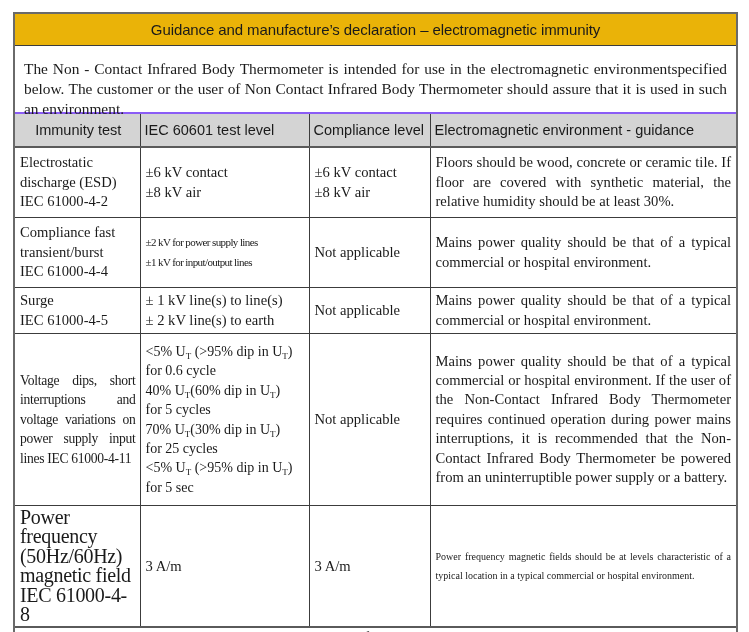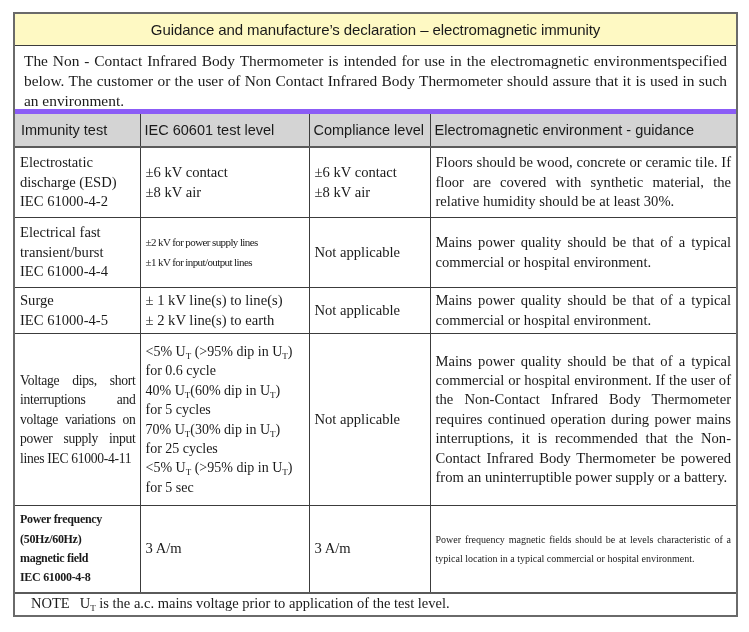--- a/index.html
+++ b/index.html
@@ -17,39 +17,39 @@
     }
     .doc {
       position: absolute;
       left: 13px;
       top: 12px;
       width: 725px;
       border: 2px solid #6a6a6a;
       box-sizing: border-box;
     }
     .title-row {
-      background: #fef9c3;
+      background: #eab308;
       height: 31px;
       border-bottom: 1px solid #3c3c3c;
       display: flex;
       align-items: center;
       justify-content: center;
       font-family: "Liberation Sans", sans-serif;
       font-size: 15px;
       letter-spacing: -0.1px;
     }
     .intro {
-      padding: 5px 9px 4px 9px;
+      padding: 13px 9px 4px 9px;
       font-family: "Liberation Serif", serif;
       font-size: 15.4px;
       line-height: 20px;
       text-align: justify;
       height: 68px;
       box-sizing: border-box;
-      border-bottom: 5px solid #8b5cf6;
+      border-bottom: 2px solid #8b5cf6;
     }
     table {
       border-collapse: collapse;
       width: 100%;
       table-layout: fixed;
     }
     col.c1 { width: 125px; }
     col.c2 { width: 169px; }
     col.c3 { width: 121px; }
     col.c4 { width: 306px; }
@@ -59,21 +59,21 @@
       font-weight: normal;
       font-size: 14.5px;
       height: 32px;
       border-right: 1px solid #3c3c3c;
       border-bottom: 2px solid #5a5a5a;
       padding: 0 4px;
       text-align: left;
       white-space: nowrap;
     }
     th:last-child { border-right: none; }
-    th.left { text-align: left; padding-left: 6px; }
+    th.left { text-align: center; padding-left: 6px; }
     td {
       border-right: 1px solid #3c3c3c;
       border-bottom: 1px solid #3c3c3c;
       vertical-align: middle;
       padding: 2px 4px 2px 5px;
       font-family: "Liberation Serif", serif;
       font-size: 14.6px;
       line-height: 19.4px;
     }
     td:last-child { border-right: none; }
@@ -135,21 +135,21 @@
         </td>
         <td>
           <span class="line">±6 kV contact</span>
           <span class="line">±8 kV air</span>
         </td>
         <td class="guid">Floors should be wood, concrete or ceramic tile. If floor are covered with synthetic material, the relative humidity should be at least 30%.</td>
       </tr>
 
       <tr class="r-eft">
         <td>
-          <span class="line">Electrical fast</span>
+          <span class="line">Compliance fast</span>
           <span class="line">transient/burst</span>
           <span class="line">IEC 61000-4-4</span>
         </td>
         <td class="narrow">
           <span class="line">±2 kV for power supply lines</span>
           <span class="line">±1 kV for input/output lines</span>
         </td>
         <td>Not applicable</td>
         <td class="guid">Mains power quality should be that of a typical commercial or hospital environment.</td>
       </tr>
@@ -177,21 +177,21 @@
             <span class="line">70% U<sub>T</sub>(30% dip in U<sub>T</sub>)</span>
             <span class="line">for 25 cycles</span>
             <span class="line">&lt;5% U<sub>T</sub> (&gt;95% dip in U<sub>T</sub>)</span>
             <span class="line">for 5 sec</span>
           </td>
         <td>Not applicable</td>
         <td class="guid">Mains power quality should be that of a typical commercial or hospital environment. If the user of the Non-Contact Infrared Body Thermometer requires continued operation during power mains interruptions, it is recommended that the Non-Contact Infrared Body Thermometer be powered from an uninterruptible power supply or a battery.</td>
       </tr>
 
       <tr class="r-pf last">
-        <td style="font-size:12px; letter-spacing:-0.3px;font-weight:bold;">
+        <td style="font-size:20px; letter-spacing:-0.3px;">
           <span class="line">Power frequency</span>
           <span class="line">(50Hz/60Hz)</span>
           <span class="line">magnetic field</span>
           <span class="line">IEC 61000-4-8</span>
         </td>
         <td>3 A/m</td>
         <td>3 A/m</td>
         <td class="guid" style="font-size:10px;">Power frequency magnetic fields should be at levels characteristic of a typical location in a typical commercial or hospital environment.</td>
       </tr>
     </tbody>

